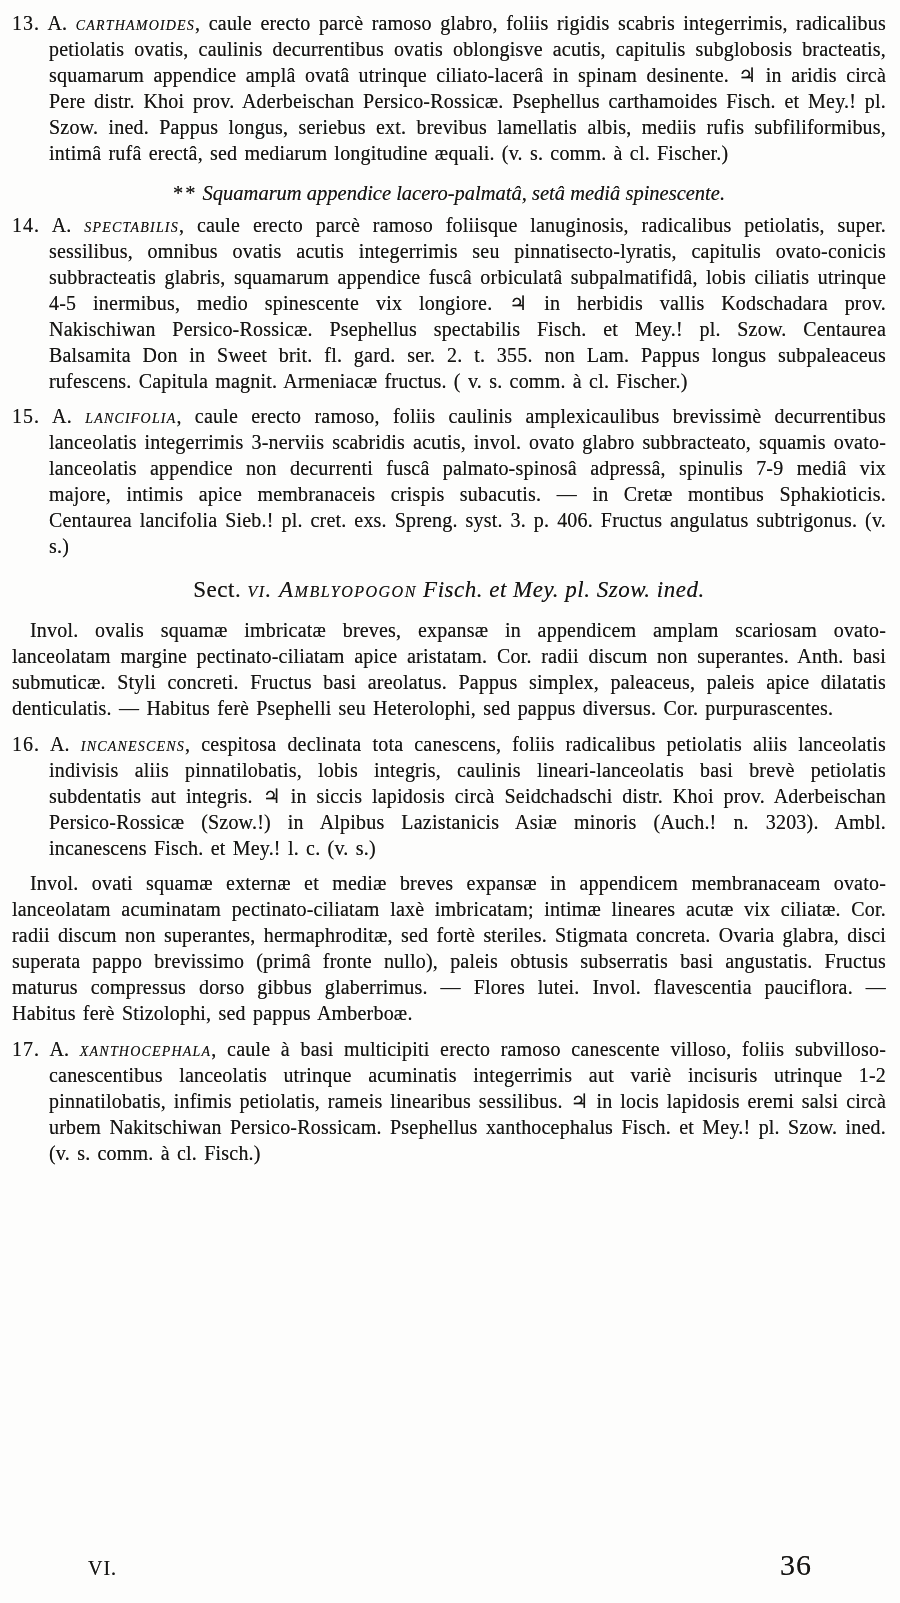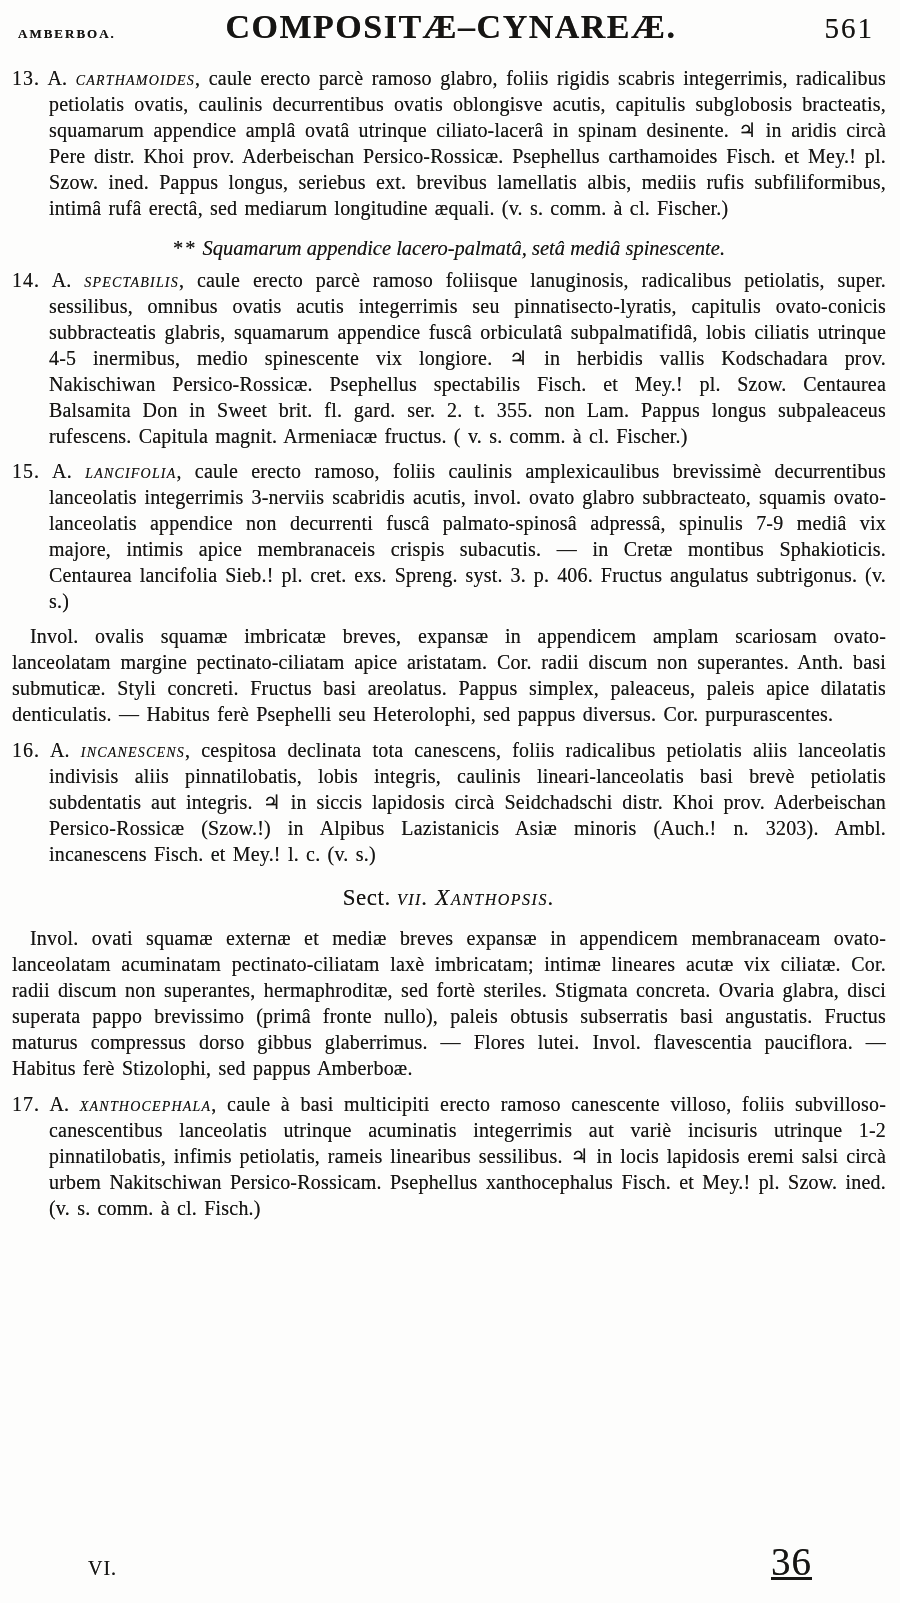--- a/index.html
+++ b/index.html
@@ -49,49 +49,44 @@
     margin-bottom: 10px;
     word-spacing: 2px; letter-spacing: 0.2px;
   }
   
   .page-footer {
     margin-top: auto;
     display: flex; justify-content: space-between; align-items: baseline;
     padding: 0 74px 6px 76px;
   }
   .sig   { font-size: 20px; letter-spacing: 1px; }
-  .fol   { font-size: 39px; letter-spacing: 1px; text-decoration: underline; }
+  .fol   { font-size: 30px; letter-spacing: 1px; }
 </style>
 </head>
 <body>
 
 <div class="page">
 
-  <header class="running-head">
-    <span class="rh-left">AMBERBOA.</span>
-    <span class="rh-title">COMPOSITÆ–CYNAREÆ.</span>
-    <span class="rh-num">561</span>
-  </header>
 
   <main>
 
     <p class="entry"><span class="num">13.</span> <span>A.</span> <span class="sc">carthamoides</span><span>, caule erecto parcè ramoso glabro, foliis rigidis scabris integerrimis, radicalibus petiolatis ovatis, caulinis decurrentibus ovatis oblongisve acutis, capitulis subglobosis bracteatis, squamarum appendice amplâ ovatâ utrinque ciliato-lacerâ in spinam desinente. ♃ in aridis circà Pere distr. Khoi prov. Aderbeischan Persico-Rossicæ. Psephellus carthamoides Fisch. et Mey.! pl. Szow. ined. Pappus longus, seriebus ext. brevibus lamellatis albis, mediis rufis subfiliformibus, intimâ rufâ erectâ, sed mediarum longitudine æquali. (v. s. comm. à cl. Fischer.)</span></p>
 
     <p class="subsection"><span class="stars">**</span> <span>Squamarum appendice lacero-palmatâ, setâ mediâ spinescente.</span></p>
 
     <p class="entry"><span class="num">14.</span> <span>A.</span> <span class="sc">spectabilis</span><span>, caule erecto parcè ramoso foliisque lanuginosis, radicalibus petiolatis, super. sessilibus, omnibus ovatis acutis integerrimis seu pinnatisecto-lyratis, capitulis ovato-conicis subbracteatis glabris, squamarum appendice fuscâ orbiculatâ subpalmatifidâ, lobis ciliatis utrinque 4-5 inermibus, medio spinescente vix longiore. ♃ in herbidis vallis Kodschadara prov. Nakischiwan Persico-Rossicæ. Psephellus spectabilis Fisch. et Mey.! pl. Szow. Centaurea Balsamita Don in Sweet brit. fl. gard. ser. 2. t. 355. non Lam. Pappus longus subpaleaceus rufescens. Capitula magnit. Armeniacæ fructus. ( v. s. comm. à cl. Fischer.)</span></p>
 
     <p class="entry"><span class="num">15.</span> <span>A.</span> <span class="sc">lancifolia</span><span>, caule erecto ramoso, foliis caulinis amplexicaulibus brevissimè decurrentibus lanceolatis integerrimis 3-nerviis scabridis acutis, invol. ovato glabro subbracteato, squamis ovato-lanceolatis appendice non decurrenti fuscâ palmato-spinosâ adpressâ, spinulis 7-9 mediâ vix majore, intimis apice membranaceis crispis subacutis. — in Cretæ montibus Sphakioticis. Centaurea lancifolia Sieb.! pl. cret. exs. Spreng. syst. 3. p. 406. Fructus angulatus subtrigonus. (v. s.)</span></p>
 
+    <h2 class="section-heading"><span>Sect.</span> <span class="sc">vi.</span> <span class="sc">Amblyopogon</span> <em>Fisch. et Mey. pl. Szow. ined.</em></h2>
 
     <p class="desc">Invol. ovalis squamæ imbricatæ breves, expansæ in appendicem amplam scariosam ovato-lanceolatam margine pectinato-ciliatam apice aristatam. Cor. radii discum non superantes. Anth. basi submuticæ. Styli concreti. Fructus basi areolatus. Pappus simplex, paleaceus, paleis apice dilatatis denticulatis. — Habitus ferè Psephelli seu Heterolophi, sed pappus diversus. Cor. purpurascentes.</p>
 
     <p class="entry"><span class="num">16.</span> <span>A.</span> <span class="sc">incanescens</span><span>, cespitosa declinata tota canescens, foliis radicalibus petiolatis aliis lanceolatis indivisis aliis pinnatilobatis, lobis integris, caulinis lineari-lanceolatis basi brevè petiolatis subdentatis aut integris. ♃ in siccis lapidosis circà Seidchadschi distr. Khoi prov. Aderbeischan Persico-Rossicæ (Szow.!) in Alpibus Lazistanicis Asiæ minoris (Auch.! n. 3203). Ambl. incanescens Fisch. et Mey.! l. c. (v. s.)</span></p>
 
-    <h2 class="section-heading"><span>Sect.</span> <span class="sc">vii.</span> <span class="sc">Xanthopsis.</span></h2>
 
     <p class="desc">Invol. ovati squamæ externæ et mediæ breves expansæ in appendicem membranaceam ovato-lanceolatam acuminatam pectinato-ciliatam laxè imbricatam; intimæ lineares acutæ vix ciliatæ. Cor. radii discum non superantes, hermaphroditæ, sed fortè steriles. Stigmata concreta. Ovaria glabra, disci superata pappo brevissimo (primâ fronte nullo), paleis obtusis subserratis basi angustatis. Fructus maturus compressus dorso gibbus glaberrimus. — Flores lutei. Invol. flavescentia pauciflora. — Habitus ferè Stizolophi, sed pappus Amberboæ.</p>
 
     <p class="entry"><span class="num">17.</span> <span>A.</span> <span class="sc">xanthocephala</span><span>, caule à basi multicipiti erecto ramoso canescente villoso, foliis subvilloso-canescentibus lanceolatis utrinque acuminatis integerrimis aut variè incisuris utrinque 1-2 pinnatilobatis, infimis petiolatis, rameis linearibus sessilibus. ♃ in locis lapidosis eremi salsi circà urbem Nakitschiwan Persico-Rossicam. Psephellus xanthocephalus Fisch. et Mey.! pl. Szow. ined. (v. s. comm. à cl. Fisch.)</span></p>
 
   </main>
 
   <footer class="page-footer">
     <span class="sig">VI.</span>
     <span class="fol">36</span>

